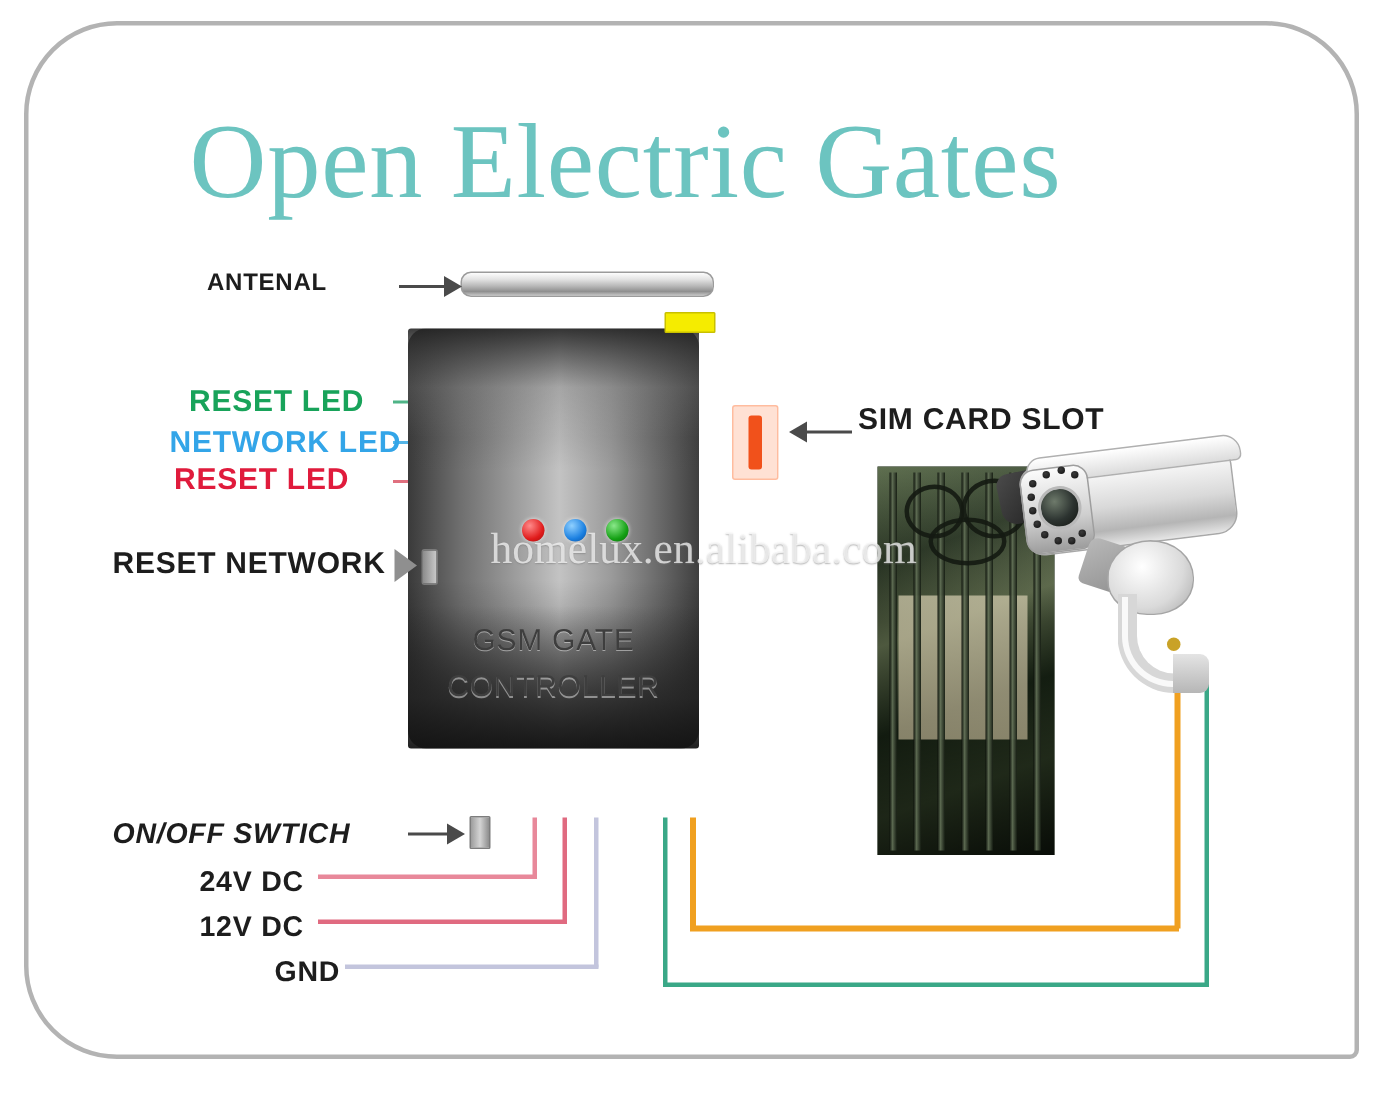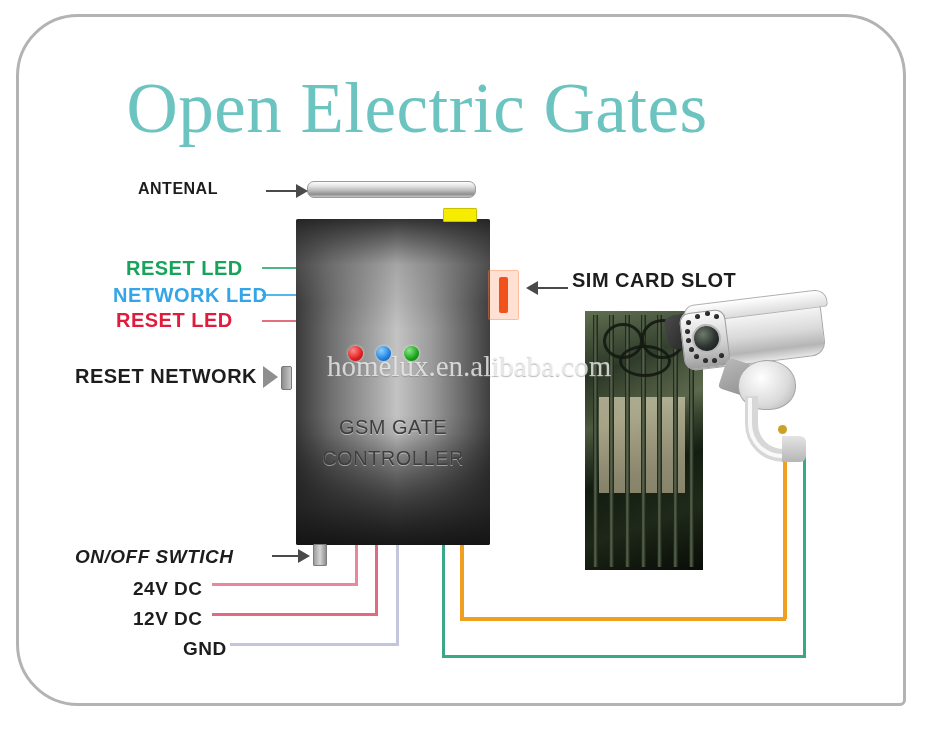--- a/index.html
+++ b/index.html
@@ -22,25 +22,25 @@
     font-family:"Liberation Serif","DejaVu Serif",serif;
     font-size:71px;line-height:80px;
     color:#6cc4c0;
     letter-spacing:0.5px;
     white-space:nowrap;
     margin-top:16px;
   }
 
   
   #box{
-    position:absolute;left:296px;top:219px;width:194px;height:326px;
+    position:absolute;left:272px;top:219px;width:194px;height:280px;
     background:
       linear-gradient(to bottom, rgba(255,255,255,0.22) 0%, rgba(255,255,255,0.0) 26%, rgba(0,0,0,0.0) 60%, rgba(0,0,0,0.55) 100%),
       linear-gradient(to right, #3a3a3a 0%, #6f6f6f 18%, #a9a9a9 42%, #c3c3c3 52%, #9a9a9a 70%, #5e5e5e 90%, #3f3f3f 100%);
-    border-radius:2px;
+    border-radius:12px;
   }
   #box-shade{
     position:absolute;left:0;top:0;width:100%;height:100%;
     background:linear-gradient(to bottom,rgba(25,25,25,0.85) 0%,rgba(60,60,60,0.25) 14%,rgba(255,255,255,0.0) 34%,rgba(255,255,255,0.0) 66%,rgba(35,35,35,0.75) 88%,rgba(20,20,20,0.95) 100%);
     border-radius:2px;pointer-events:none;
   }
   #box-label{
     position:absolute;left:0;top:193px;width:194px;text-align:center;
     font-size:20px;line-height:31px;color:#3e3e3e;
     letter-spacing:0.5px;text-shadow:0 1px 0 rgba(255,255,255,0.45);

